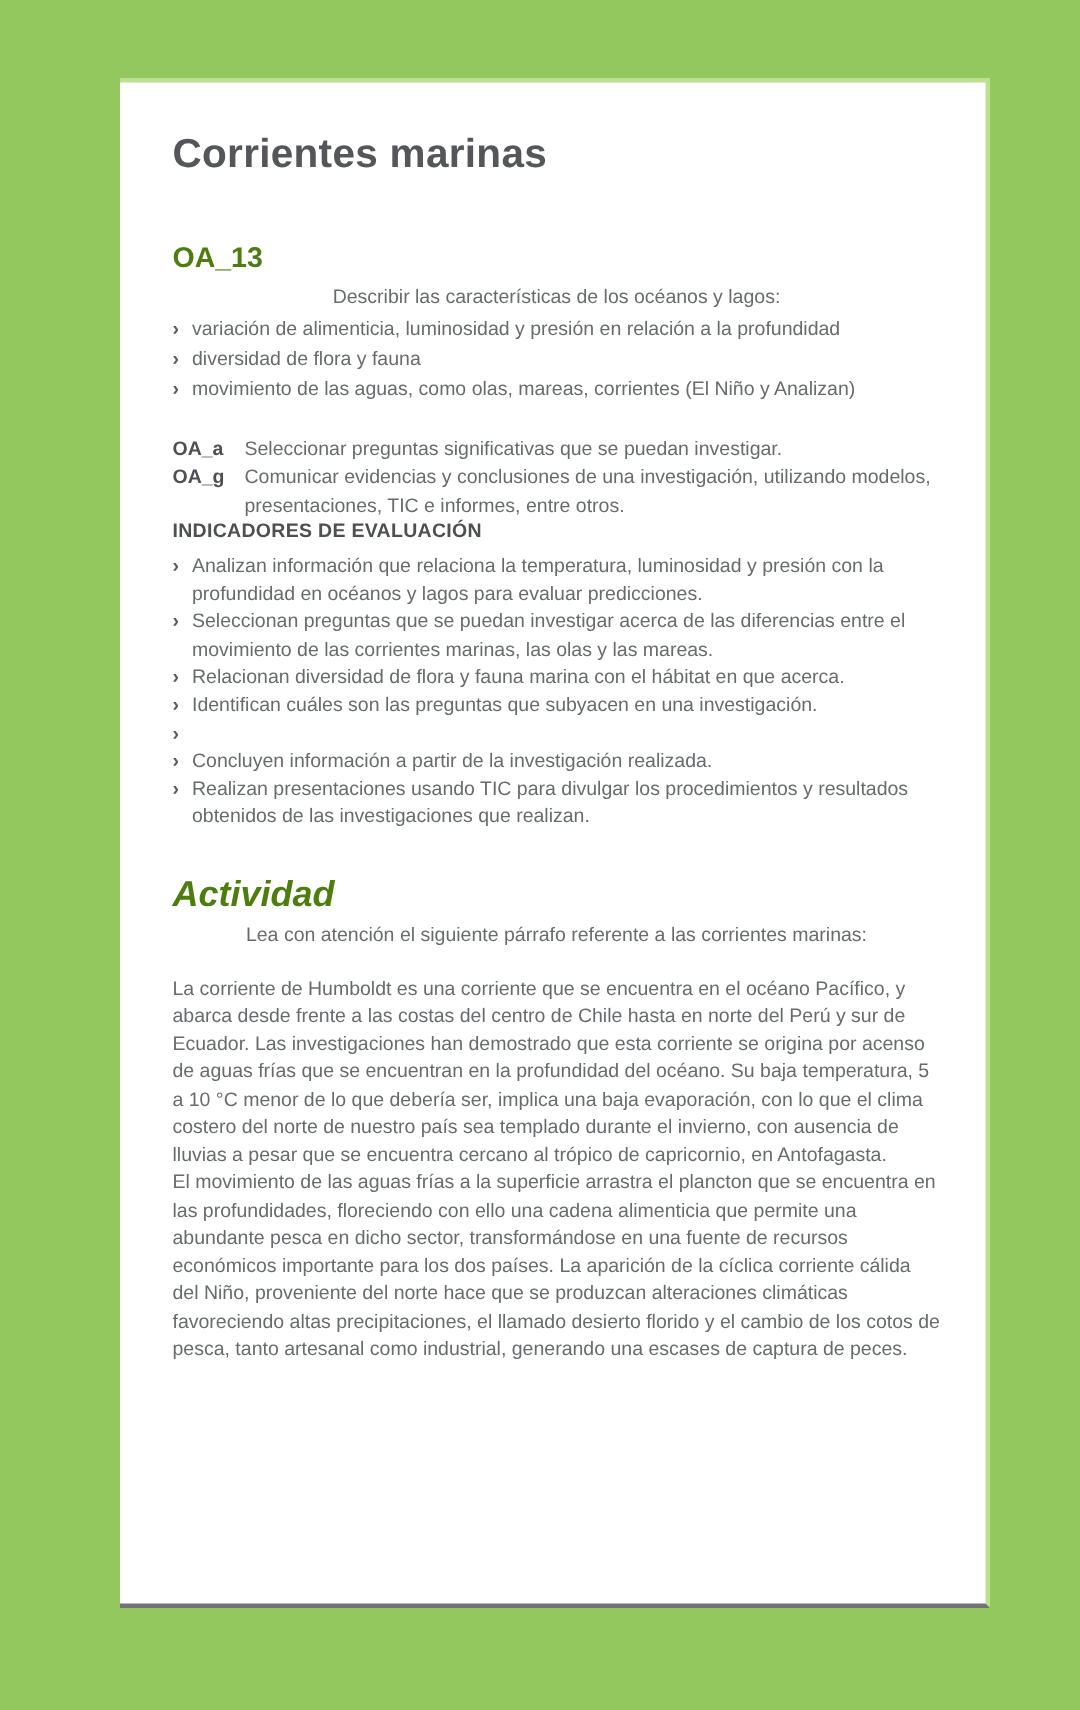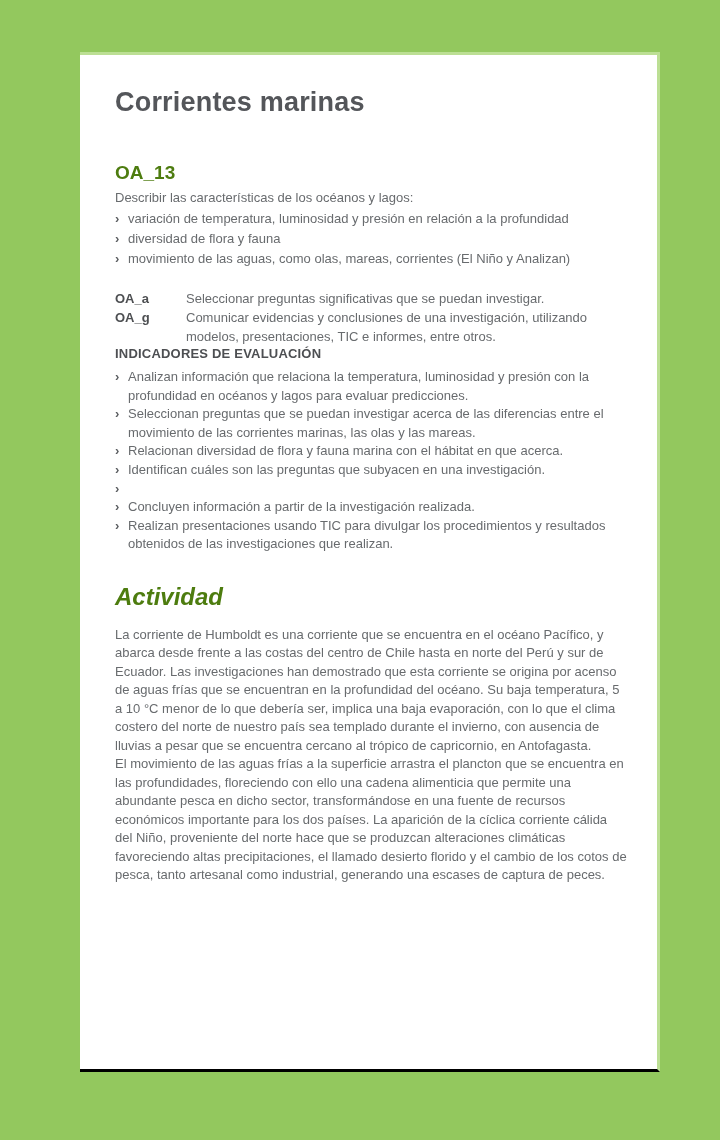--- a/index.html
+++ b/index.html
@@ -10,21 +10,21 @@
     position: relative;
     overflow: hidden;
   }
   .card {
     position: absolute;
     left: 80px; top: 52px;
     width: 580px; height: 1020px;
     background: #ffffff;
     border-top: 3px solid #bcdf94;
     border-right: 3px solid #bcdf94;
-    border-bottom: 3px solid #000000;
+    border-bottom: 3px solid #737373;
     box-sizing: content-box;
     padding: 33px 30px 0 35px;
     box-sizing: border-box;
     padding-top: 33px;
   }
   .page-title {
     margin: 0;
     font-size: 27px;
     line-height: 28px;
     font-weight: bold;
@@ -36,20 +36,21 @@
     font-size: 19px;
     line-height: 20px;
     font-weight: bold;
     color: #4d7c0f;
   }
   .body-text, .intro-text {
     margin: 5px 0 0 0;
     font-size: 13px;
     line-height: 19px;
     color: #686b6e;
+    text-align: center;
   }
   ul.chev-list {
     list-style: none;
     margin: 2px 0 0 0;
     padding: 0;
   }
   ul.chev-list li {
     display: flex;
     align-items: flex-start;
     font-size: 13px;
@@ -63,21 +64,20 @@
     color: #5a5d60;
     font-size: 13px;
   }
   .objectives { margin-top: 20px; }
   .obj-row {
     display: flex;
     align-items: flex-start;
     font-size: 13px;
     line-height: 19px;
     color: #686b6e;
-    gap: 23px;
   }
   .obj-code {
     flex: 0 0 48px;
     font-weight: bold;
     color: #4d4f52;
   }
   .indicators { }
   .indicators-heading {
     margin: 0;
     font-size: 13px;
@@ -103,21 +103,21 @@
 <div class="card">
 
   <h1 class="page-title">Corrientes marinas</h1>
 
   <section>
     <h2 class="green-heading">OA_13</h2>
     <p class="body-text">Describir las características de los océanos y lagos:</p>
     <ul class="chev-list">
       <li>
         <span class="chev">›</span>
-        <span>variación de temperatura, luminosidad y presión en relación a la profundidad</span>
+        <span>variación de alimenticia, luminosidad y presión en relación a la profundidad</span>
       </li>
       <li>
         <span class="chev">›</span>
         <span>diversidad de flora y fauna</span>
       </li>
       <li>
         <span class="chev">›</span>
         <span>movimiento de las aguas, como olas, mareas, corrientes (El Niño y Analizan)</span>
       </li>
     </ul>
@@ -162,17 +162,18 @@
       </li>
       <li>
         <span class="chev">›</span>
         <span>Realizan presentaciones usando TIC para divulgar los procedimientos y resultados obtenidos de las investigaciones que realizan.</span>
       </li>
     </ul>
   </section>
 
   <section class="activity">
     <h2 class="green-heading">Actividad</h2>
+    <p class="intro-text">Lea con atención el siguiente párrafo referente a las corrientes marinas:</p>
     <p class="para first">La corriente de Humboldt es una corriente que se encuentra en el océano Pacífico, y abarca desde frente a las costas del centro de Chile hasta en norte del Perú y sur de Ecuador. Las investigaciones han demostrado que esta corriente se origina por acenso de aguas frías que se encuentran en la profundidad del océano. Su baja temperatura, 5 a 10 °C menor de lo que debería ser, implica una baja evaporación, con lo que el clima costero del norte de nuestro país sea templado durante el invierno, con ausencia de lluvias a pesar que se encuentra cercano al trópico de capricornio, en Antofagasta.</p>
     <p class="para">El movimiento de las aguas frías a la superficie arrastra el plancton que se encuentra en las profundidades, floreciendo con ello una cadena alimenticia que permite una abundante pesca en dicho sector, transformándose en una fuente de recursos económicos importante para los dos países. La aparición de la cíclica corriente cálida del Niño, proveniente del norte hace que se produzcan alteraciones climáticas favoreciendo altas precipitaciones, el llamado desierto florido y el cambio de los cotos de pesca, tanto artesanal como industrial, generando una escases de captura de peces.</p>
   </section>
 
 </div>
 
 </body></html>

